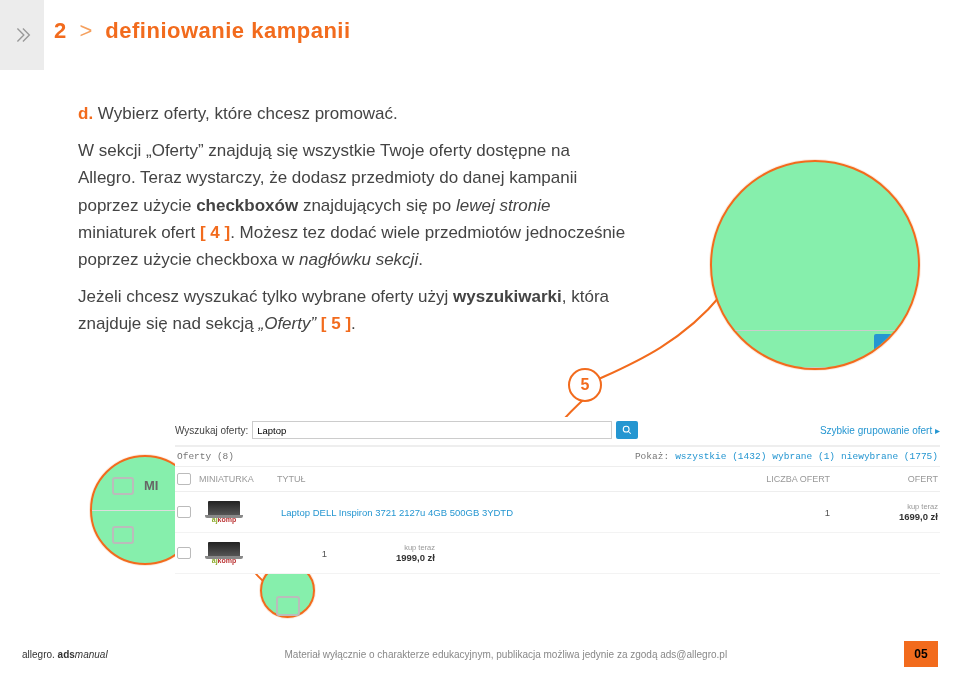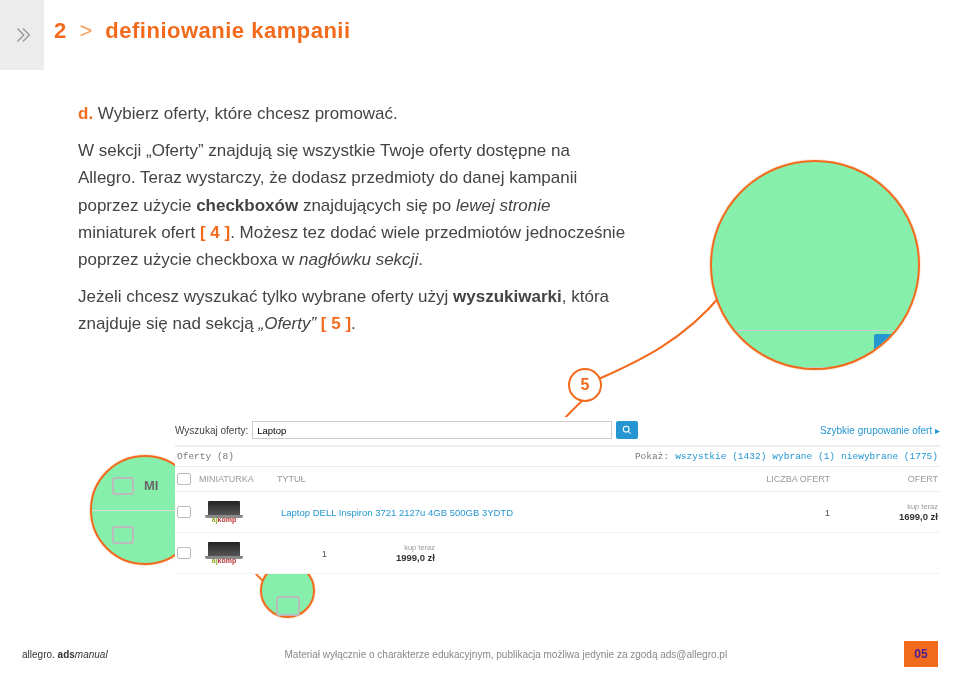--- a/index.html
+++ b/index.html
@@ -75,21 +75,21 @@
   .shot .row .title { flex: 1; color: #2596d1; font-size: 9.5px; padding-left: 24px; }
   .shot .row .count { flex: 0 0 70px; text-align: right; color:#555; }
   .shot .row .price { flex: 0 0 100px; text-align: right; color:#333; font-weight:700; }
   .shot .row .price .pre { display:block; font-size:7.5px; color:#999; font-weight:400; }
 
   .footer { position: absolute; left: 22px; right: 22px; bottom: 12px; display: flex; align-items: center; font-size: 10px; color: #888; }
   .footer .brand { color: #333; }
   .footer .brand b { font-weight: 700; }
   .footer .brand i { font-style: italic; }
   .footer .mid { flex:1; text-align: center; }
-  .footer .pg { width: 34px; height: 26px; background: #f26b1d; color:#4c1d95; font-weight:700; display:flex; align-items:center; justify-content:center; font-size:12px; }
+  .footer .pg { width: 34px; height: 26px; background: #f26b1d; color:#000000; font-weight:700; display:flex; align-items:center; justify-content:center; font-size:12px; }
 </style>
 </head>
 <body>
 
 <div class="side-tab">
   <svg viewBox="0 0 24 24">
       <path d="M7 5l7 7-7 7"></path>
       <path d="M13 5l7 7-7 7"></path>
     </svg>
 </div>

